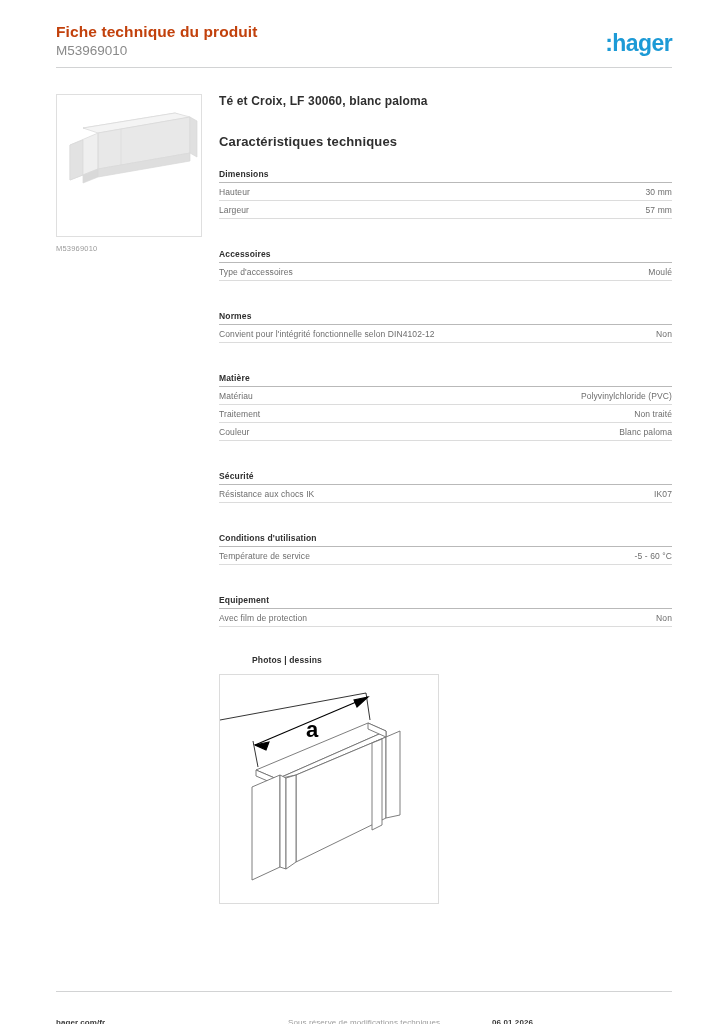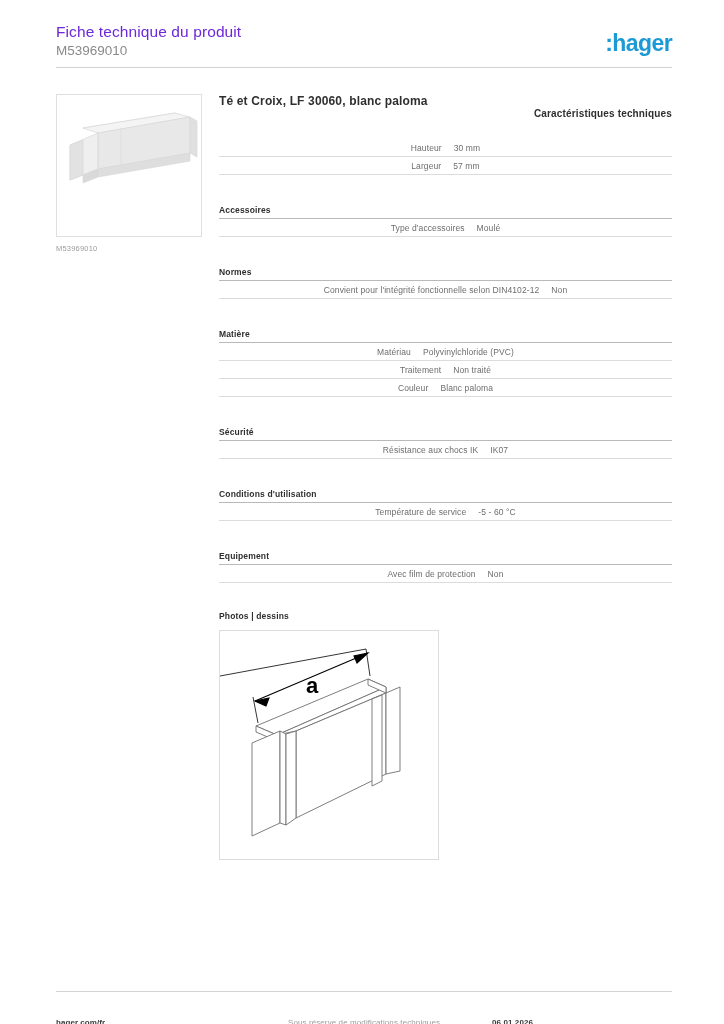--- a/index.html
+++ b/index.html
@@ -26,22 +26,22 @@
   
   .header {
     position: absolute;
     left: 56px;
     top: 22px;
     width: 616px;
     height: 46px;
   }
   .header-title {
     font-size: 15.5px;
-    font-weight: normal;
-    color: #6d28d9;
+    font-weight: bold;
+    color: #c2410c;
     letter-spacing: 0.1px;
     line-height: 19px;
   }
   .header-subtitle {
     font-size: 13.5px;
     font-weight: normal;
     color: #8a8a8a;
     line-height: 18px;
     margin-top: 1px;
   }
@@ -97,42 +97,42 @@
     top: 94px;
     width: 453px;
   }
   .product-name {
     font-size: 12px;
     font-weight: bold;
     color: #2f2f2f;
     letter-spacing: 0.15px;
   }
   .spec-main-title {
-    font-size: 10px;
+    margin-top: 26px;
+    font-size: 13px;
     font-weight: bold;
     color: #2f2f2f;
     letter-spacing: 0.15px;
-    text-align: right;
   }
 
   .spec-section {
     margin-top: 30px;
   }
   .spec-section:first-of-type { margin-top: 20px; }
   .section-title {
     font-size: 8.5px;
     font-weight: bold;
     color: #2f2f2f;
     letter-spacing: 0.15px;
     padding-bottom: 3px;
     border-bottom: 1px solid #b9b9b9;
   }
   .spec-row {
     display: flex;
-    justify-content: center;
+    justify-content: space-between;
     align-items: baseline;
     font-size: 8.5px;
     color: #6d6d6d;
     padding: 4px 0 3px 0;
     border-bottom: 1px solid #dcdcdc;
     letter-spacing: 0.1px;
   }
   .spec-row .spec-label {
     white-space: nowrap;
   }
@@ -145,20 +145,21 @@
   
   .drawing-block {
     margin-top: 28px;
   }
   .drawing-title {
     font-size: 8.5px;
     font-weight: bold;
     color: #2f2f2f;
     letter-spacing: 0.15px;
     margin-bottom: 9px;
+    margin-left: 33px;
   }
   .drawing-box {
     width: 218px;
     height: 228px;
     border: 1px solid #dcdcdc;
     background: #ffffff;
     position: relative;
     overflow: hidden;
   }
   .drawing-box svg {
@@ -250,20 +251,21 @@
     </div>
     <div class="product-caption">M53969010</div>
   </div>
 
   <div class="spec-col">
     <div class="product-name">Té et Croix, LF 30060, blanc paloma</div>
     <div class="spec-main-title">Caractéristiques techniques</div>
 
     <div id="spec-sections-host">
         <div class="spec-section">
+          <div class="section-title">Dimensions</div>
           <div class="spec-row">
             <span class="spec-label">Hauteur</span>
             <span class="spec-value">30 mm</span>
           </div>
           <div class="spec-row">
             <span class="spec-label">Largeur</span>
             <span class="spec-value">57 mm</span>
           </div>
         </div>
         <div class="spec-section">

